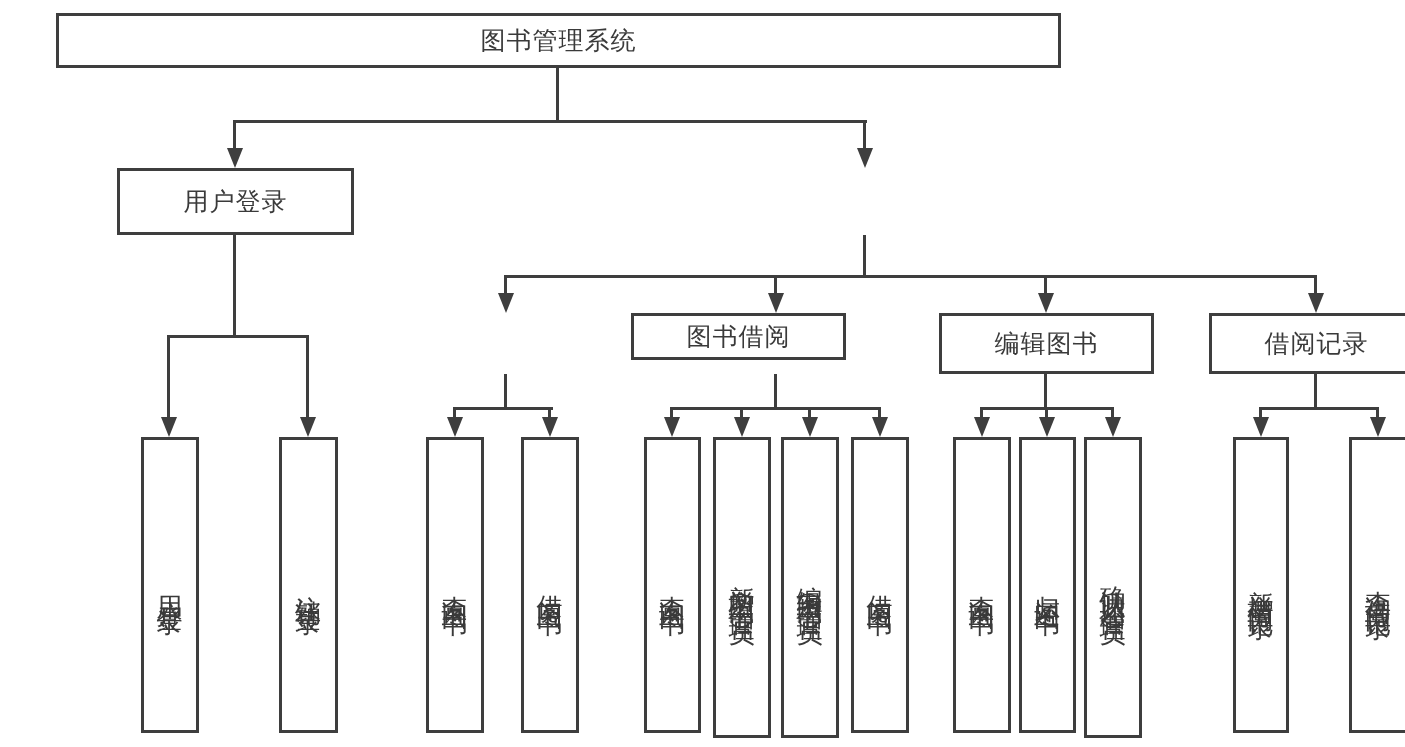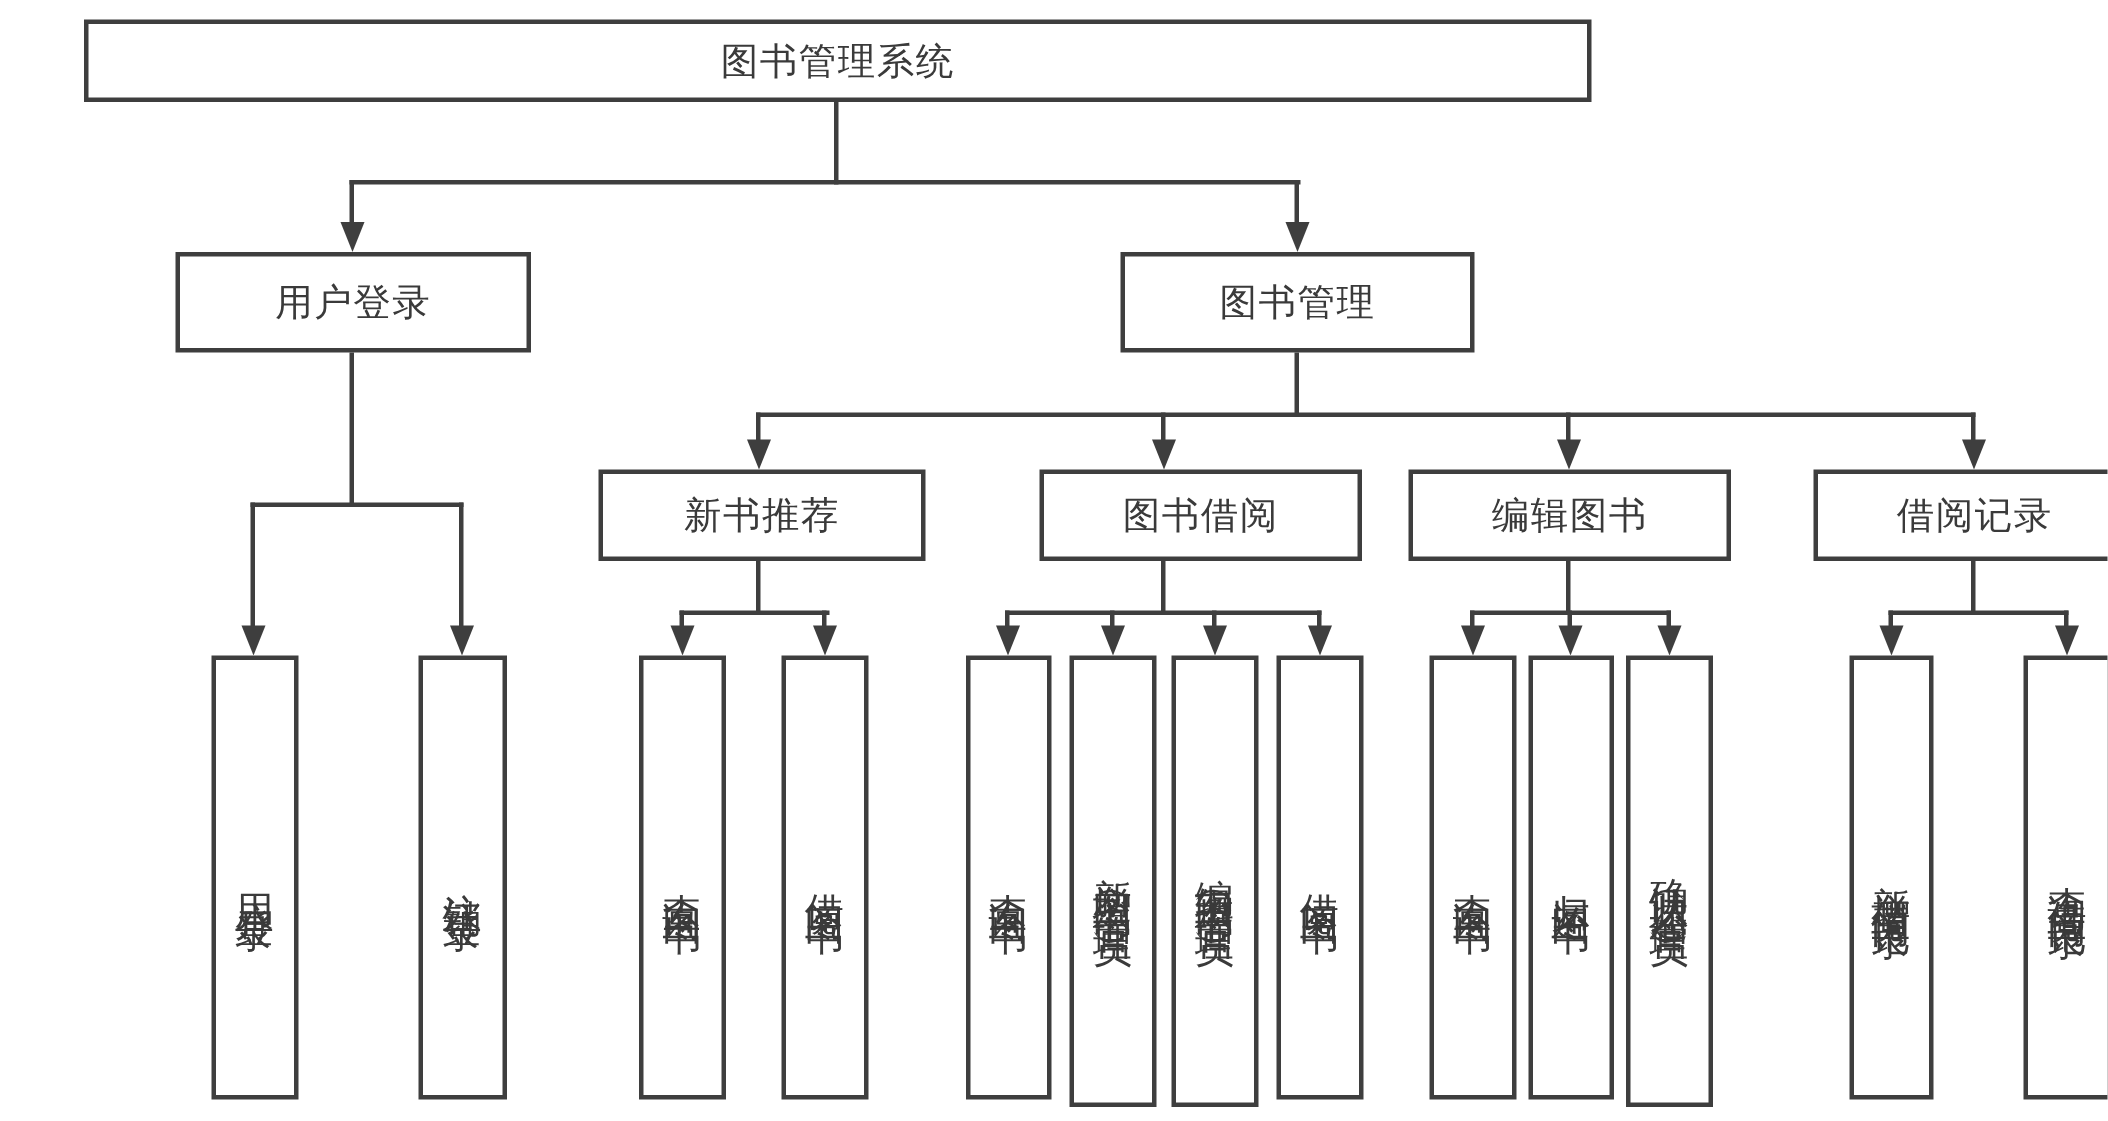--- a/index.html
+++ b/index.html
@@ -51,46 +51,40 @@
   <div class="vline" style="left:520px;top:68px;height:55px"></div>
   <div class="hline" style="left:197px;top:120px;width:634px"></div>
   <div class="vline" style="left:197px;top:120px;height:32px"></div>
   <div class="arrowhead" style="left:191px;top:148px"></div>
   <div class="vline" style="left:827px;top:120px;height:32px"></div>
   <div class="arrowhead" style="left:821px;top:148px"></div>
 
   <div class="box hbox" style="left:81px;top:168px;width:237px;height:67px">
     <span>用户登录</span>
   </div>
-  <div class="box hbox" style="left:711px;top:168px;width:236px;height:67px">
-    <span>图书管理</span>
-  </div>
 
   <div class="vline" style="left:197px;top:235px;height:103px"></div>
   <div class="hline" style="left:131px;top:335px;width:142px"></div>
   <div class="vline" style="left:131px;top:335px;height:84px"></div>
   <div class="arrowhead" style="left:125px;top:417px"></div>
   <div class="vline" style="left:270px;top:335px;height:84px"></div>
   <div class="arrowhead" style="left:264px;top:417px"></div>
 
   <div class="vline" style="left:827px;top:235px;height:43px"></div>
   <div class="hline" style="left:468px;top:275px;width:813px"></div>
   <div class="vline" style="left:468px;top:275px;height:22px"></div>
   <div class="arrowhead" style="left:462px;top:293px"></div>
   <div class="vline" style="left:738px;top:275px;height:22px"></div>
   <div class="arrowhead" style="left:732px;top:293px"></div>
   <div class="vline" style="left:1008px;top:275px;height:22px"></div>
   <div class="arrowhead" style="left:1002px;top:293px"></div>
   <div class="vline" style="left:1278px;top:275px;height:22px"></div>
   <div class="arrowhead" style="left:1272px;top:293px"></div>
 
-  <div class="box hbox" style="left:363px;top:313px;width:218px;height:61px">
-    <span>新书推荐</span>
-  </div>
-  <div class="box hbox" style="left:657px;top:313px;width:215px;height:61px">
+  <div class="box hbox" style="left:595px;top:313px;width:215px;height:47px">
     <span>图书借阅</span>
   </div>
   <div class="box hbox" style="left:903px;top:313px;width:215px;height:61px">
     <span>编辑图书</span>
   </div>
   <div class="box hbox" style="left:1173px;top:313px;width:215px;height:61px">
     <span>借阅记录</span>
   </div>
 
   <div class="vline" style="left:468px;top:374px;height:36px"></div>

